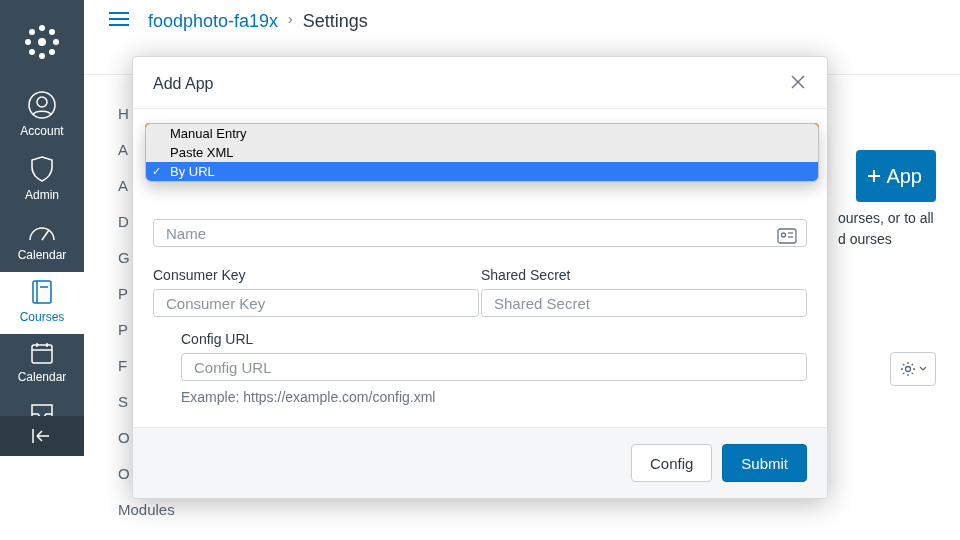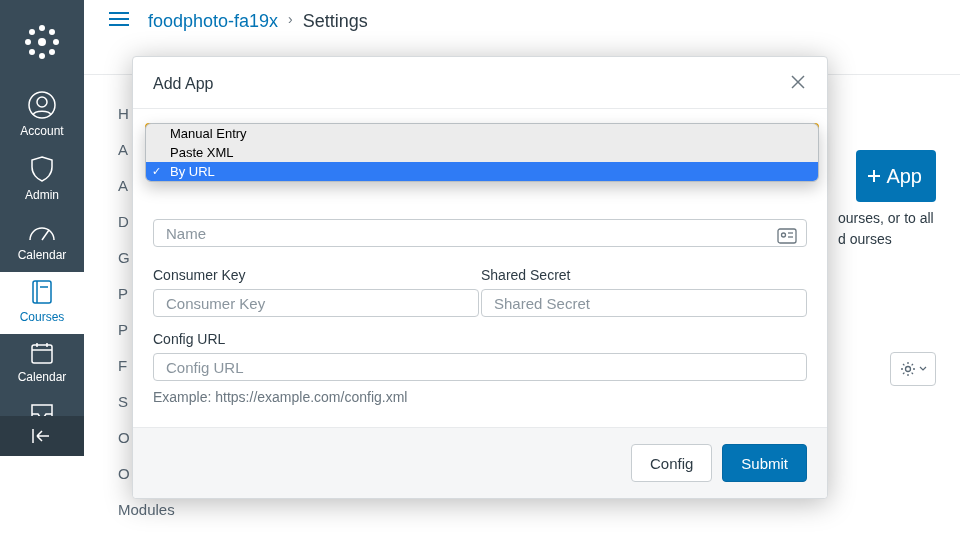--- a/index.html
+++ b/index.html
@@ -35,21 +35,21 @@
   .modal-title { font-size: 16px; font-weight: 400; }
   .close-x { color: #6b7780; cursor: pointer; }
   .modal-body { padding: 14px 20px 6px; position: relative; }
   .field-label { font-size: 14px; margin-bottom: 6px; display: block; margin-top: 6px; }
   .text-input { width: 100%; height: 28px; border: 1px solid #c7cdd1; border-radius: 4px; padding: 0 12px; font-size: 15px; color: #2d3b45; background: #fff; }
   .text-input::placeholder { color: #8a959e; }
   .name-wrap { position: relative; margin-top: 96px; }
   .name-wrap .name-icon { position: absolute; right: 10px; top: 9px; color: #6b7780; }
   .two-col { display: flex; gap: 2px; margin-top: 14px; }
   .two-col > div { flex: 1; }
-  .cfg-wrap { margin-top: 14px; }
+  .cfg-wrap { margin-top: 14px; margin-left: 28px; }
   .hint { color: #6b7780; margin-top: 8px; font-size: 14px; }
   .modal-foot { display: flex; justify-content: flex-end; gap: 10px; padding: 16px 20px; border-top: 1px solid #e8eaec; background: #f5f6f7; border-radius: 0 0 4px 4px; margin-top: 16px; }
   .btn { height: 38px; padding: 0 18px; border-radius: 4px; font-size: 15px; cursor: pointer; }
   .btn-sec { background: #fff; border: 1px solid #c7cdd1; color: #2d3b45; }
   .btn-pri { background: #0374b5; border: 1px solid #0368a3; color: #fff; }
 
   
   .cfg-select { position: absolute; left: 12px; right: 8px; top: 14px; }
   .cfg-select-box { height: 38px; border: 2px solid #e69f00; border-radius: 4px; background: #fff; }
   .cfg-menu { position: absolute; left: 0; right: 0; top: 0; background: #ececec; border: 1px solid #b9bfc3; border-radius: 6px; box-shadow: 0 6px 16px rgba(0,0,0,0.22); overflow: hidden; z-index: 60; }

